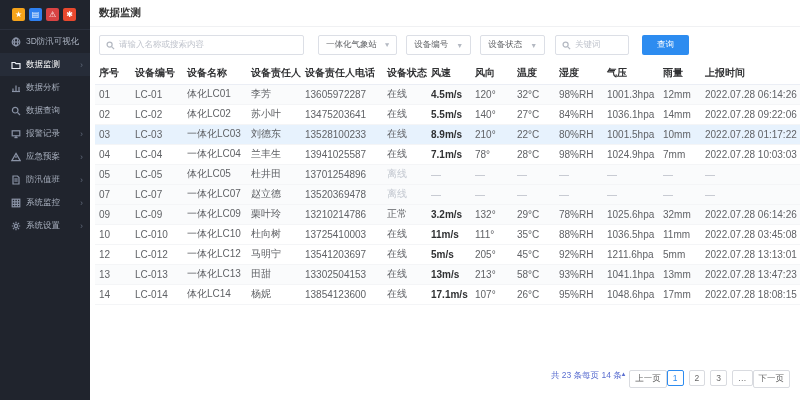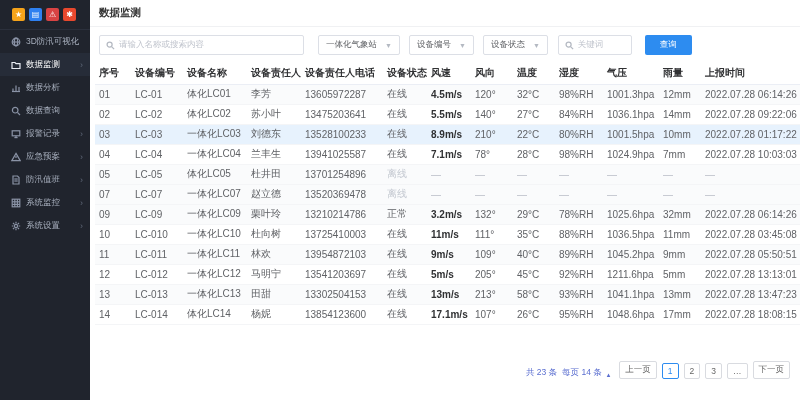--- a/index.html
+++ b/index.html
@@ -32,42 +32,42 @@
   .filters { display:flex; align-items:center; padding:8px 21px 7px 9px; }
   .inp { height:20px; border:1px solid #dcdfe6; border-radius:2px; background:#fff;
     display:flex; align-items:center; gap:4px; padding:0 6px; }
   .inp .ph { color:#bfc3cc; font-size:8.5px; white-space:nowrap; overflow:hidden; }
   .mag svg { width:9px; height:9px; stroke:#b4b9c2; fill:none; stroke-width:1.4; display:block; }
   .search-box { width:205px; }
   .kw-box { width:74px; margin-left:10px; }
   .dd { height:20px; border:1px solid #dcdfe6; border-radius:2px; display:flex; align-items:center;
     gap:8px; padding:0 7px; font-size:8.5px; color:#606266; cursor:pointer; white-space:nowrap; }
   .dd .caret { color:#b4b9c2; font-size:7px; }
-  .dd1 { margin-left:14px; }
+  .dd1 { margin-left:14px;font-family:Liberation Mono, monospace; }
   .dd + .dd { margin-left:9px; }
   .query-btn { margin-left:13px; width:47px; height:20px; background:#2d8cf0; color:#fff;
     border:none; border-radius:2px; font-size:8.5px; cursor:pointer;
     font-family:inherit; }
 
   
   .table-wrap { padding:0 5px; }
   table { width:100%; border-collapse:collapse; table-layout:fixed; font-size:10px; }
   th { height:22px; text-align:left; padding:0 4px; color:#303133; font-weight:bold;
     border-bottom:1px solid #ebeef5; white-space:nowrap; overflow:hidden; }
   td { height:20px; padding:0 4px; color:#606266; white-space:nowrap; overflow:hidden;
     border-bottom:1px solid #f4f5f7; }
   tr.stripe { background:#fafbfc; }
   tr.hl { background:#e7f2fd; }
   td.dash { color:#b9bdc6; }
   td.offline { color:#c3c8d0; }
   td.wind { color:#303133; font-weight:bold; }
 
   
-  .pagination { position:absolute; right:10px; bottom:21px; display:flex; align-items:flex-end;
-    gap:5px; font-size:8.5px; }
+  .pagination { position:absolute; right:10px; bottom:12px; display:flex; align-items:flex-start;
+    font-size:8.5px; }
   .pg-info { color:#5a6ed0; }
   .pg-caret { color:#5a6ed0; font-size:7px; margin-right:4px; }
   .pg-btn { border:1px solid #d9dbe0; border-radius:2px; background:#fff; color:#666;
     padding:2px 5px; min-width:16px; text-align:center; cursor:pointer; font-family:inherit;
     font-size:8.5px; }
   .pg-btn.current { color:#2d8cf0; border-color:#2d8cf0; }
 </style>
 </head>
 <body>
 
@@ -372,35 +372,20 @@
               <td>13725410003</td>
               <td>在线</td>
               <td class="wind">11m/s</td>
               <td>111°</td>
               <td>35°C</td>
               <td>88%RH</td>
               <td>1036.5hpa</td>
               <td>11mm</td>
               <td>2022.07.28 03:45:08</td>
             </tr>
-            <tr class="stripe">
-              <td>11</td>
-              <td>LC-011</td>
-              <td>一体化LC11</td>
-              <td>林欢</td>
-              <td>13954872103</td>
-              <td>在线</td>
-              <td class="wind">9m/s</td>
-              <td>109°</td>
-              <td>40°C</td>
-              <td>89%RH</td>
-              <td>1045.2hpa</td>
-              <td>9mm</td>
-              <td>2022.07.28 05:50:51</td>
-            </tr>
             <tr>
               <td>12</td>
               <td>LC-012</td>
               <td>一体化LC12</td>
               <td>马明宁</td>
               <td>13541203697</td>
               <td>在线</td>
               <td class="wind">5m/s</td>
               <td>205°</td>
               <td>45°C</td>

